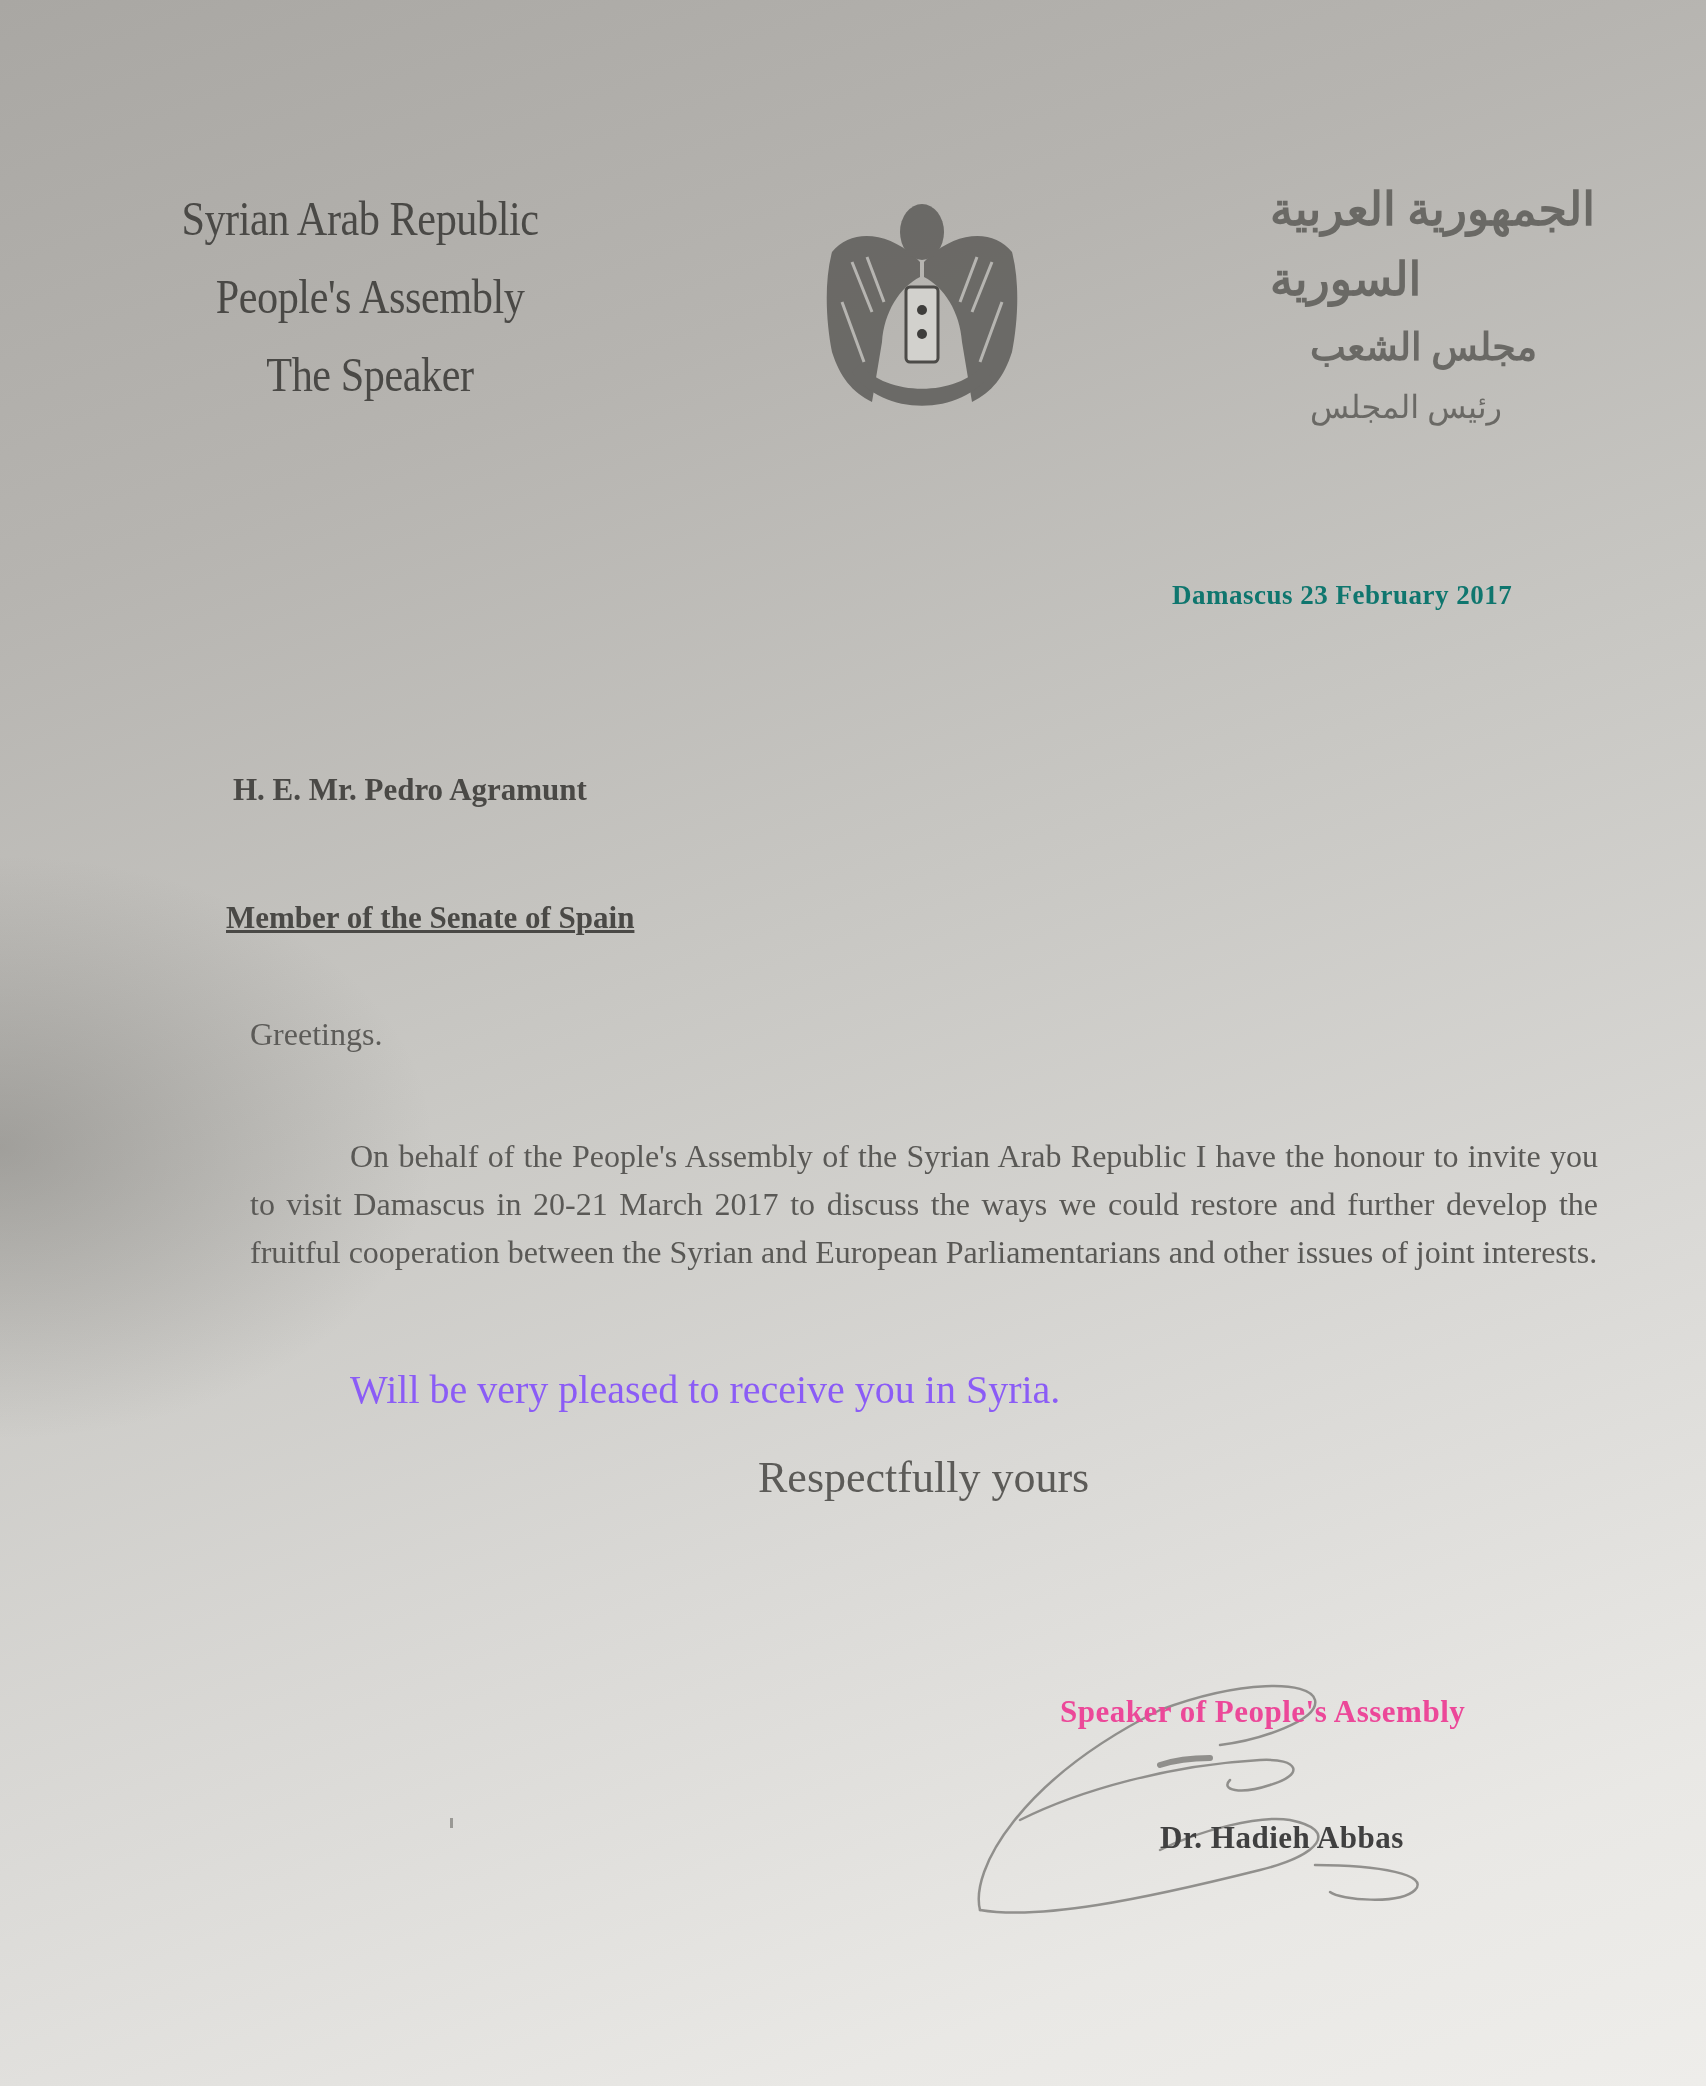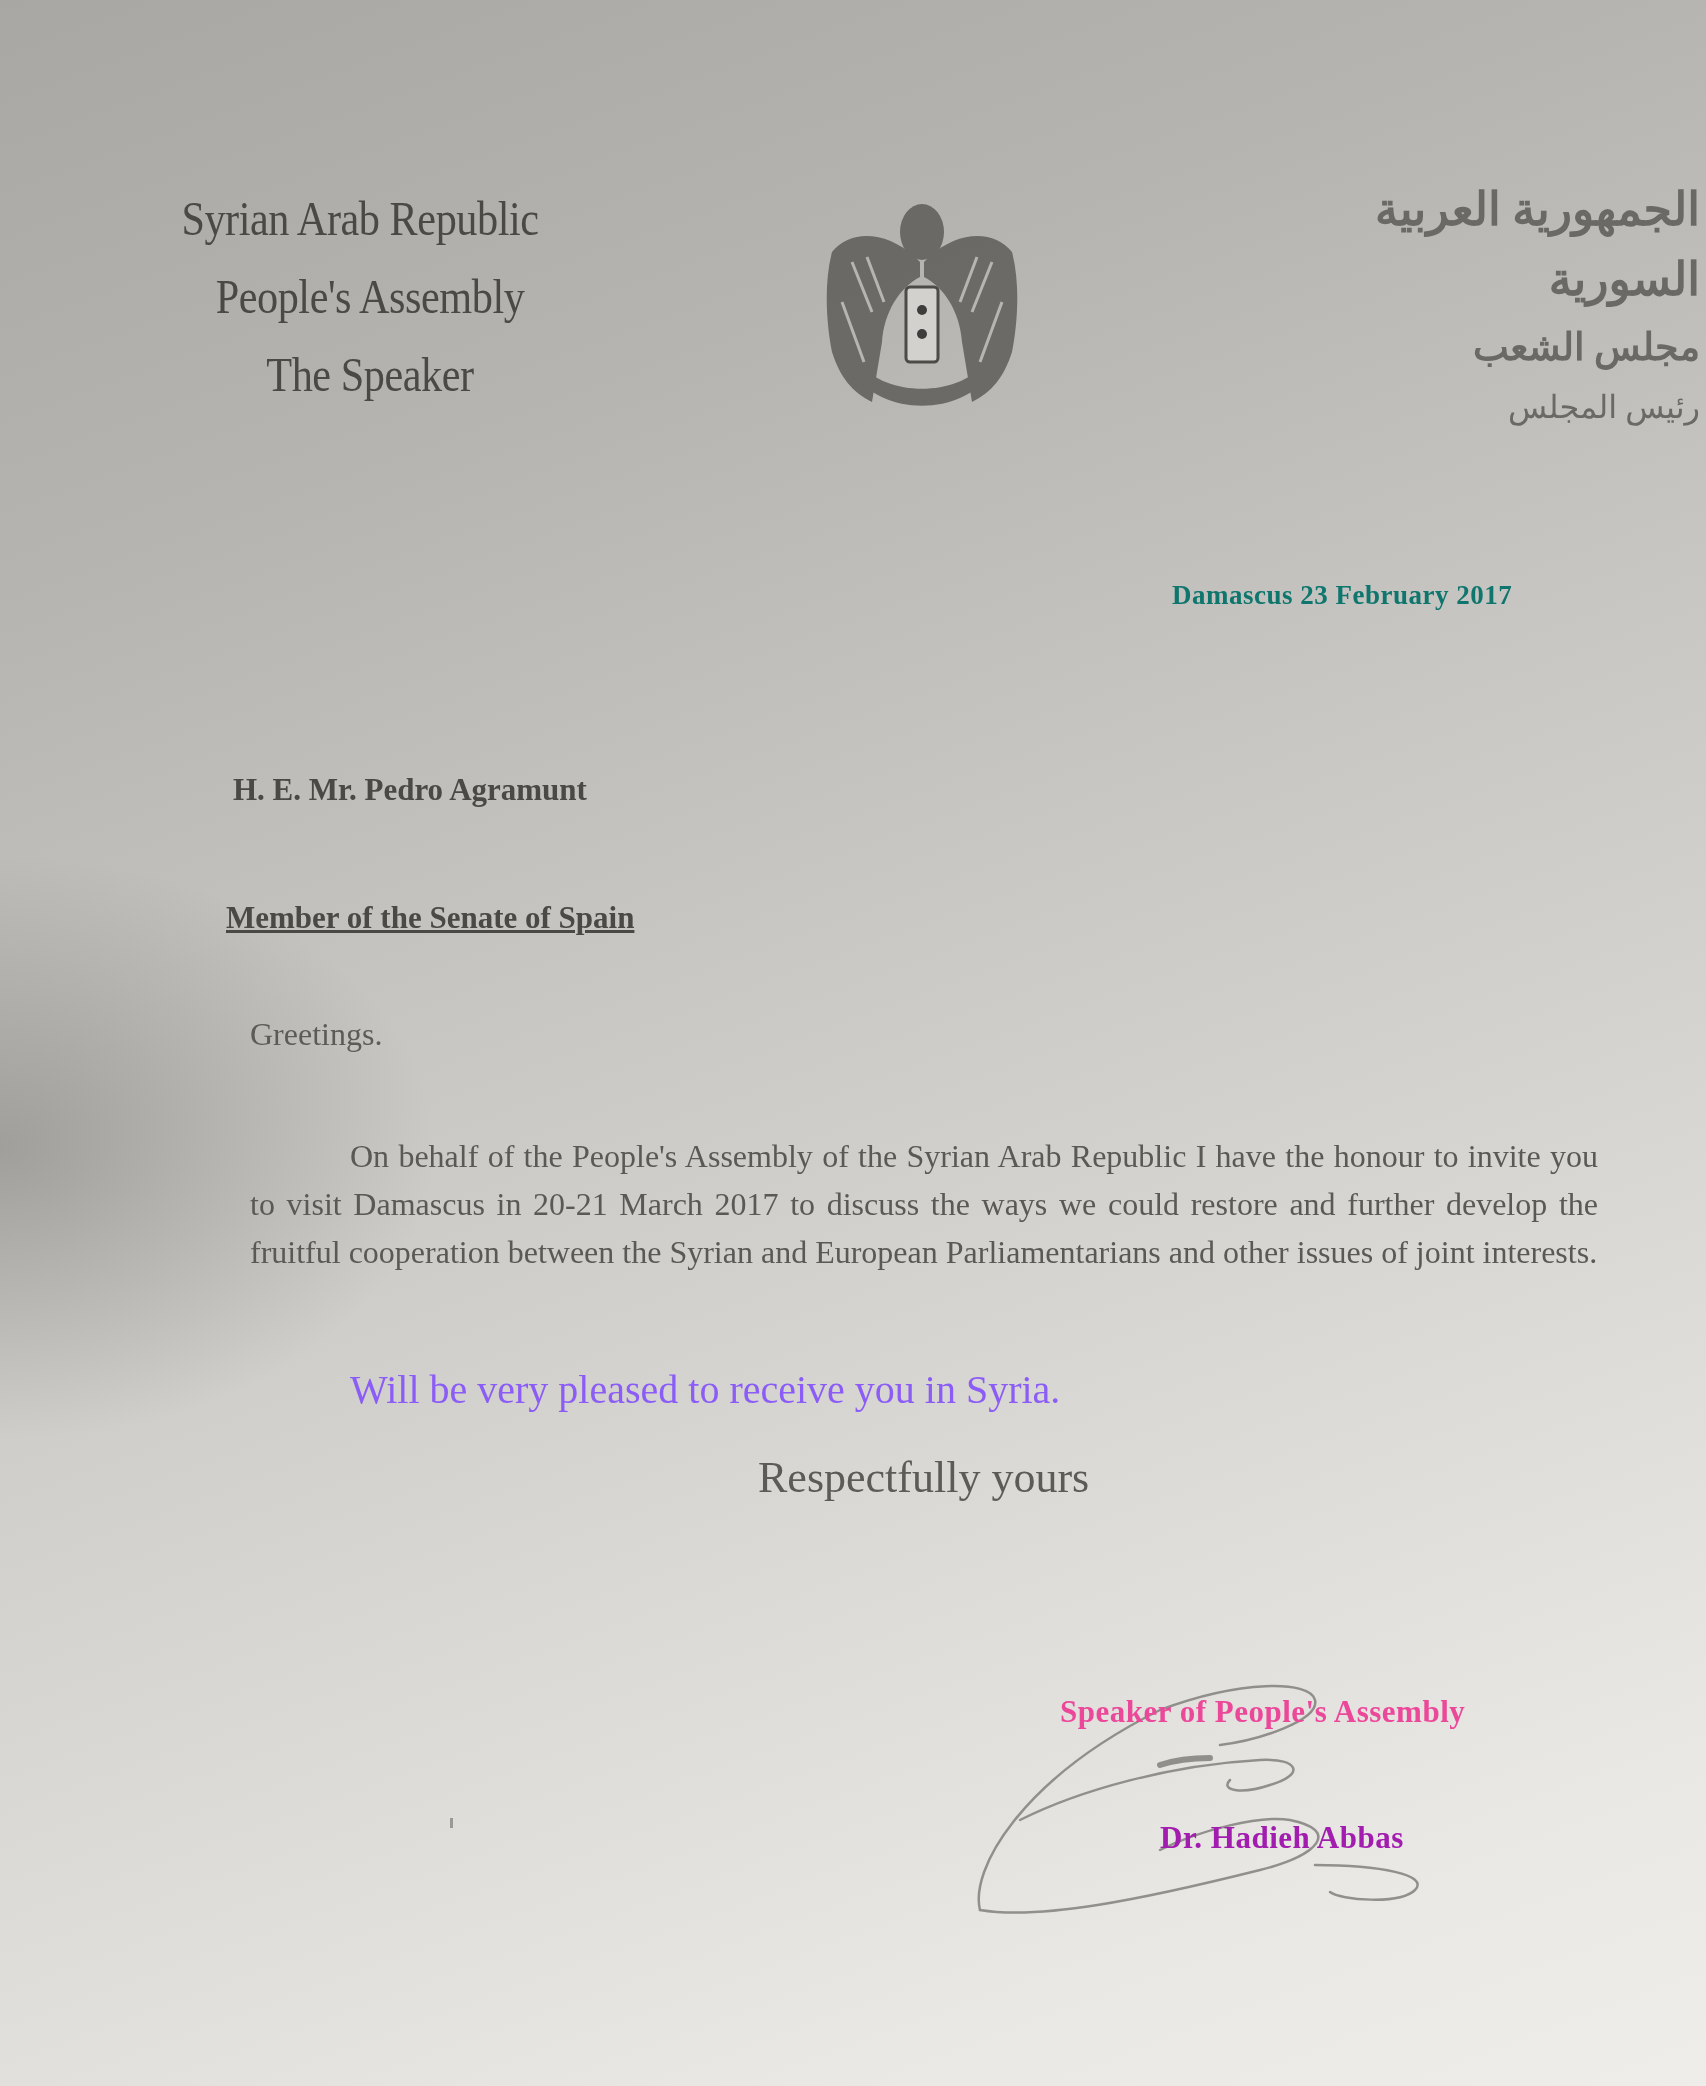--- a/index.html
+++ b/index.html
@@ -14,36 +14,36 @@
     .abs { position: absolute; }
     
     .lh-left { left: 120px; top: 180px; width: 520px; text-align: center; color: #4a4946; }
     .lh-left div { font-size: 48px; line-height: 78px; letter-spacing: -0.5px; transform: scaleX(0.88); }
     .lh-left .l1 { transform: translateX(-20px) scaleX(0.88); }
     .lh-left .l2 { transform: translateX(-10px) scaleX(0.88); }
     .lh-left .l3 { transform: translateX(-10px) scaleX(0.88); }
     
     .emblem { left: 812px; top: 192px; width: 220px; height: 225px; }
     
-    .lh-right { left: 1270px; top: 175px; width: 430px; text-align: right; color: #6a6965; direction: rtl; }
+    .lh-right { left: 1270px; top: 175px; width: 430px; text-align: left; color: #6a6965; direction: rtl; }
     .lh-right .a1 { font-size: 46px; line-height: 70px; font-weight: bold; letter-spacing: -2px; }
     .lh-right .a2 { font-size: 38px; line-height: 64px; font-weight: bold; margin-left: 40px; }
     .lh-right .a3 { font-size: 32px; line-height: 56px; margin-left: 40px; }
     .date { left: 1172px; top: 580px; font-size: 27px; font-weight: bold; color: #0f766e; letter-spacing: 0.5px; }
     .recipient { left: 233px; top: 772px; font-size: 31px; font-weight: bold; color: #4a4946; }
     .recipient-title { left: 226px; top: 900px; font-size: 31px; font-weight: bold; color: #4a4946; text-decoration: underline; }
     .greeting { left: 250px; top: 1016px; font-size: 32px; color: #5c5b58; }
     .body-p {
       left: 250px; top: 1132px; width: 1348px; font-size: 32px; line-height: 48px;
       color: #5a5956; text-align: justify; text-indent: 100px;
     }
     .closing1 { left: 350px; top: 1366px; font-size: 40px; color: #8b5cf6; }
     .closing2 { left: 758px; top: 1452px; font-size: 44px; color: #5c5b58; }
     .sig-title { left: 1060px; top: 1694px; font-size: 31px; font-weight: bold; color: #ec4899; letter-spacing: 0.5px; }
-    .sig-name { left: 1160px; top: 1820px; font-size: 31px; font-weight: bold; color: #a21caf; letter-spacing: 0.5px; }
+    .sig-name { left: 1160px; top: 1820px; font-size: 31px; font-weight: bold; color: #404040; letter-spacing: 0.5px; }
     .signature { left: 960px; top: 1670px; width: 580px; height: 260px; }
     .speck { left: 450px; top: 1818px; width: 3px; height: 10px; background: #9a9995; }
   </style>
 </head>
 <body>
 
 <div>
 
   <div class="abs lh-left">
     <div class="l1">Syrian Arab Republic</div>

